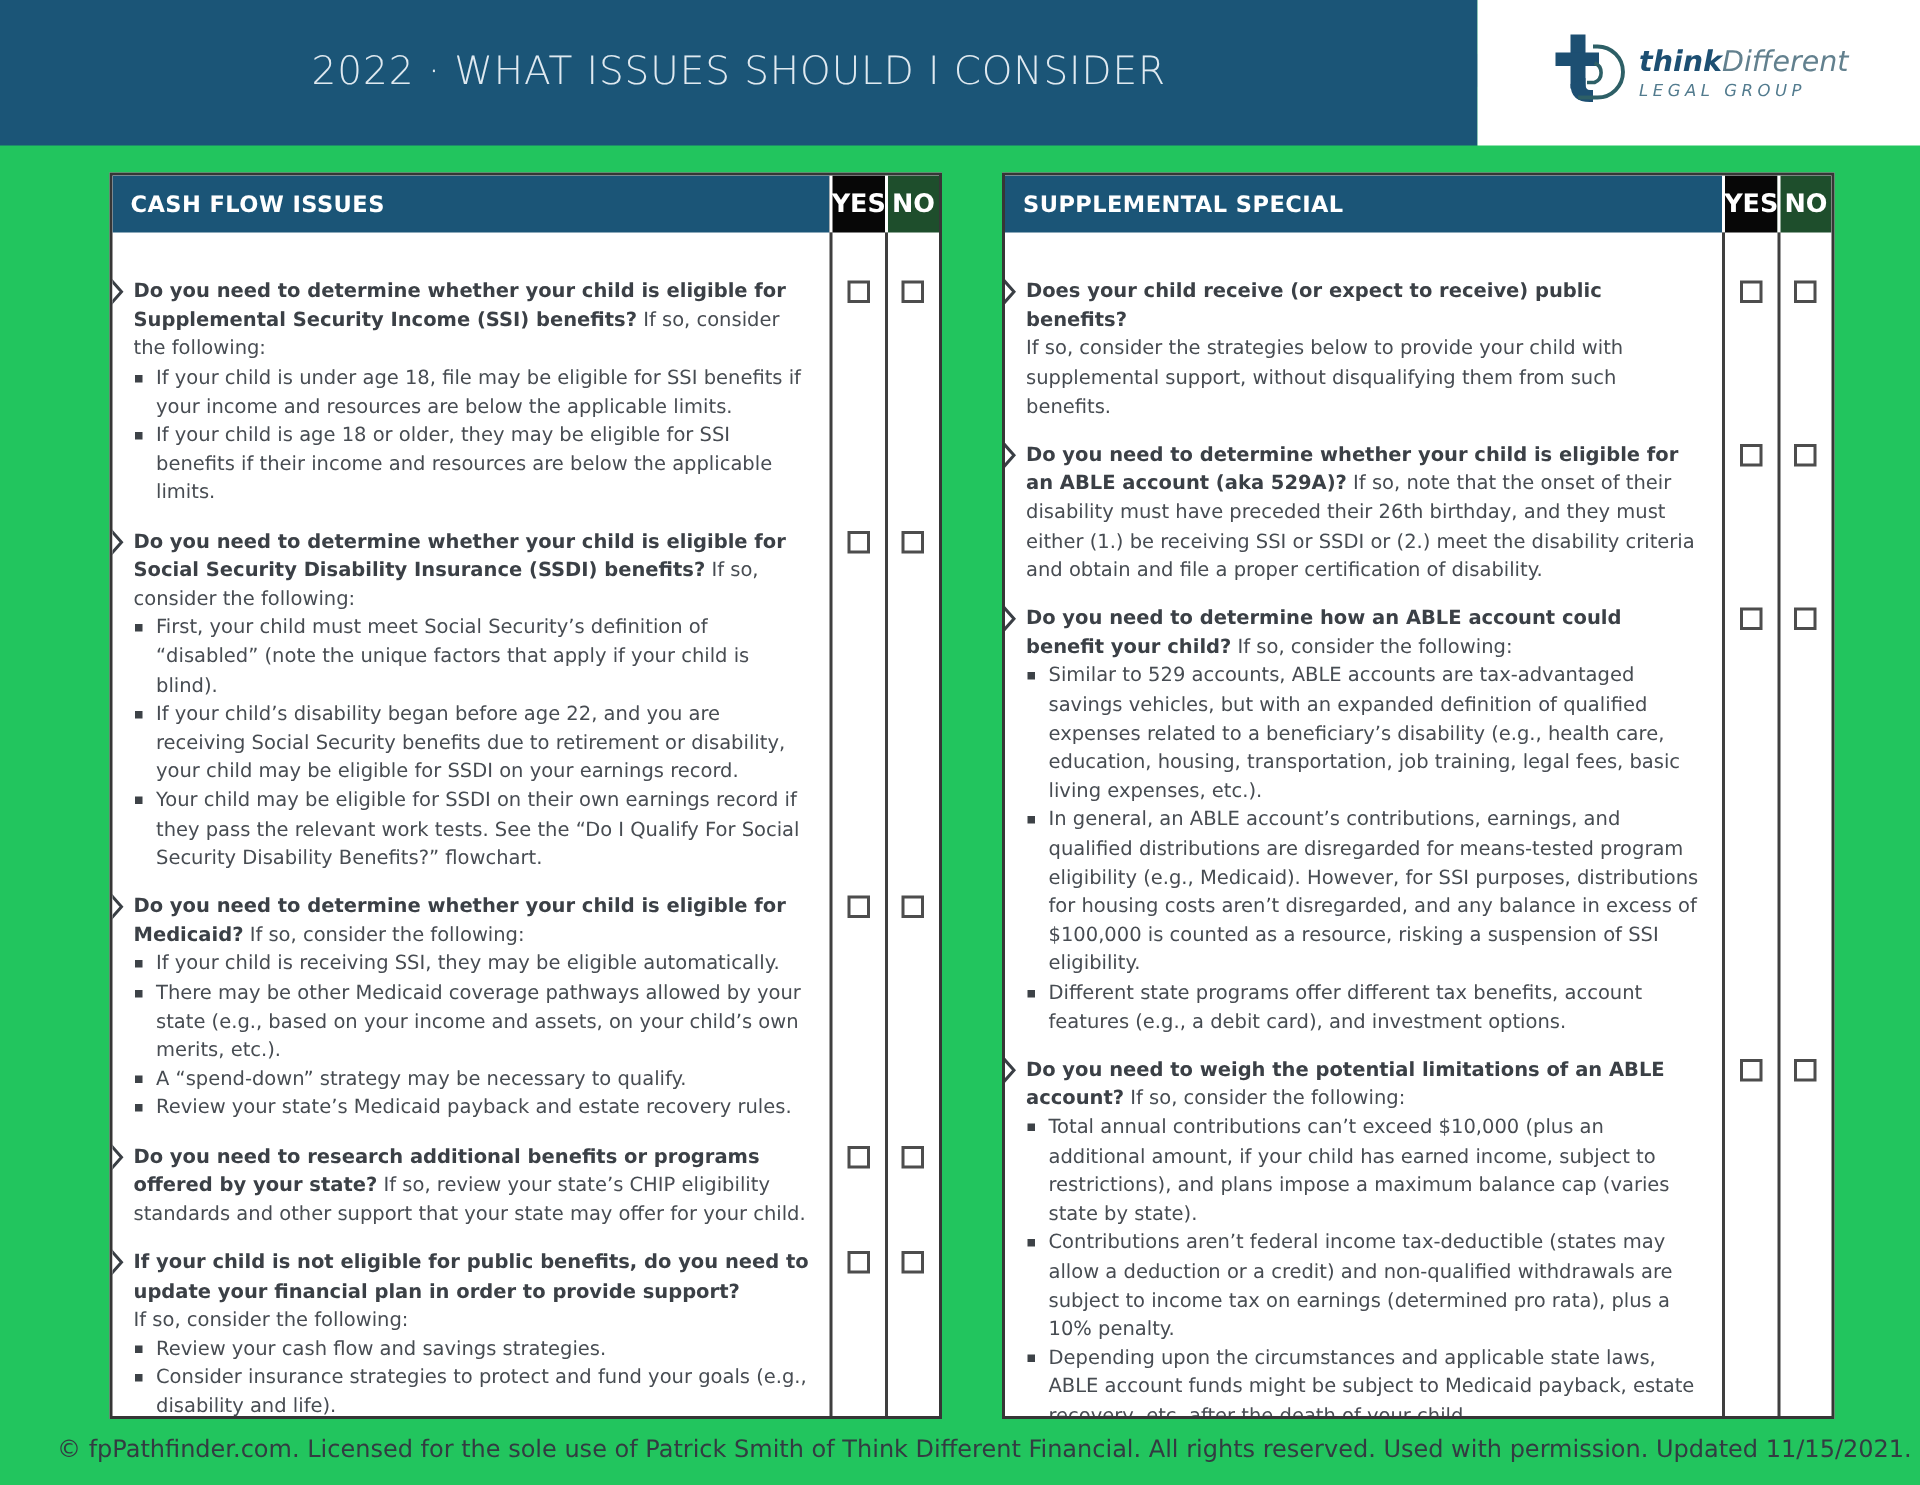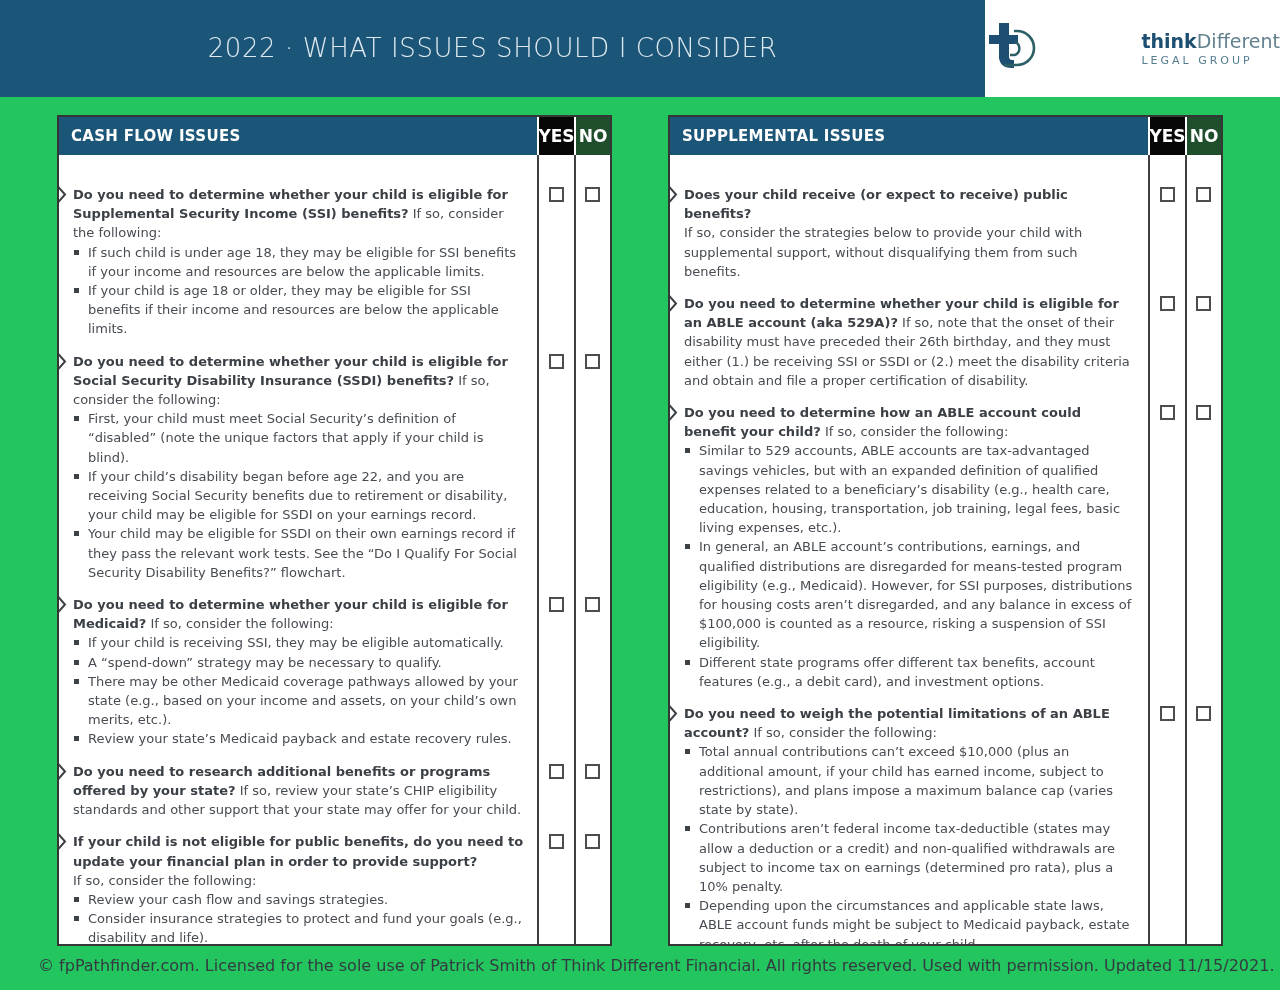--- a/index.html
+++ b/index.html
@@ -18,32 +18,32 @@
     text-align:center; color:#dfe9f0; font-size:26px; line-height:31px;
     font-weight:300; letter-spacing:0.6px;
   }
   .banner-arrow {
     position:absolute; left:985px; top:36px; width:0; height:0;
     border-top:11px solid transparent; border-bottom:11px solid transparent;
     border-left:14px solid #1b5577;
   }
   .logo-area {
     position:absolute; left:985px; top:0; width:295px; height:97px;
-    background:#ffffff; display:flex; align-items:center; justify-content:space-between; gap:8px;
+    background:#ffffff; display:flex; align-items:center; justify-content:center; gap:8px;font-style:italic;
   }
   .logo-text .line1 { font-size:19px; line-height:21px; }
   .lt-think { font-weight:700; color:#1d4f72; }
   .lt-diff  { font-weight:400; color:#62808e; }
   .lt-sub   { font-size:11px; letter-spacing:3px; color:#527b8e; margin-top:2px; }
   
   .box {
     position:absolute; top:115px; width:555px; height:831px;
     background:#ffffff; border:2px solid #363636; overflow:hidden;
   }
-  .box-left  { left:57px;  }
+  .box-left  { left:73px;  }
   .box-right { left:668px; }
   .box-header { display:flex; height:38px; }
   .bh-title {
     flex:1; background:#1b5577; color:#ffffff; font-weight:700;
     font-size:15px; letter-spacing:0.3px; display:flex; align-items:center; padding-left:12px;
   }
   .bh-yes, .bh-no {
     display:flex; align-items:center; justify-content:center;
     color:#ffffff; font-weight:700; font-size:17px; border-left:2px solid #ffffff;
   }
@@ -114,21 +114,21 @@
     <div class="box-body">
   <div class="item">
     <svg class="chev" width="10" height="19" viewBox="0 0 10 19">
       <path d="M0,0 L8,9.5 L0,19 Z" fill="#ffffff"></path>
       <path d="M0,0.5 L8,9.5 L0,18.5" fill="none" stroke="#3a3f45" stroke-width="2"></path>
     </svg>
     <div class="qtext">
       <span class="qbold">Do you need to determine whether your child is eligible for Supplemental Security Income (SSI) benefits?</span><span class="qtail"> If so, consider the following:</span>
     </div>
     <div class="bullets">
-  <div class="bullet">If such child is under age 18, they may be eligible for SSI benefits if your income and resources are below the applicable limits.</div>
+  <div class="bullet">If your child is under age 18, file may be eligible for SSI benefits if your income and resources are below the applicable limits.</div>
 
   <div class="bullet">If your child is age 18 or older, they may be eligible for SSI benefits if their income and resources are below the applicable limits.</div>
 </div>
     <span class="chk chk-yes"></span>
     <span class="chk chk-no"></span>
   </div>
 
   <div class="item">
     <svg class="chev" width="10" height="19" viewBox="0 0 10 19">
       <path d="M0,0 L8,9.5 L0,19 Z" fill="#ffffff"></path>
@@ -152,23 +152,23 @@
     <svg class="chev" width="10" height="19" viewBox="0 0 10 19">
       <path d="M0,0 L8,9.5 L0,19 Z" fill="#ffffff"></path>
       <path d="M0,0.5 L8,9.5 L0,18.5" fill="none" stroke="#3a3f45" stroke-width="2"></path>
     </svg>
     <div class="qtext">
       <span class="qbold">Do you need to determine whether your child is eligible for Medicaid?</span><span class="qtail"> If so, consider the following:</span>
     </div>
     <div class="bullets">
   <div class="bullet">If your child is receiving SSI, they may be eligible automatically.</div>
 
+  <div class="bullet">There may be other Medicaid coverage pathways allowed by your state (e.g., based on your income and assets, on your child’s own merits, etc.).</div>
+
   <div class="bullet">A “spend-down” strategy may be necessary to qualify.</div>
-
-  <div class="bullet">There may be other Medicaid coverage pathways allowed by your state (e.g., based on your income and assets, on your child’s own merits, etc.).</div>
 
   <div class="bullet">Review your state’s Medicaid payback and estate recovery rules.</div>
 </div>
     <span class="chk chk-yes"></span>
     <span class="chk chk-no"></span>
   </div>
 
   <div class="item">
     <svg class="chev" width="10" height="19" viewBox="0 0 10 19">
       <path d="M0,0 L8,9.5 L0,19 Z" fill="#ffffff"></path>
@@ -210,21 +210,21 @@
     <div class="bullets"></div>
 
   </div>
 </div>
     <div class="sep sep-a"></div>
     <div class="sep sep-b"></div>
   </section>
 
   <section class="box box-right">
     <div class="box-header">
-      <div class="bh-title">SUPPLEMENTAL ISSUES</div>
+      <div class="bh-title">SUPPLEMENTAL SPECIAL</div>
       <div class="bh-yes">YES</div>
       <div class="bh-no">NO</div>
     </div>
     <div class="box-body">
   <div class="item">
     <svg class="chev" width="10" height="19" viewBox="0 0 10 19">
       <path d="M0,0 L8,9.5 L0,19 Z" fill="#ffffff"></path>
       <path d="M0,0.5 L8,9.5 L0,18.5" fill="none" stroke="#3a3f45" stroke-width="2"></path>
     </svg>
     <div class="qtext">

